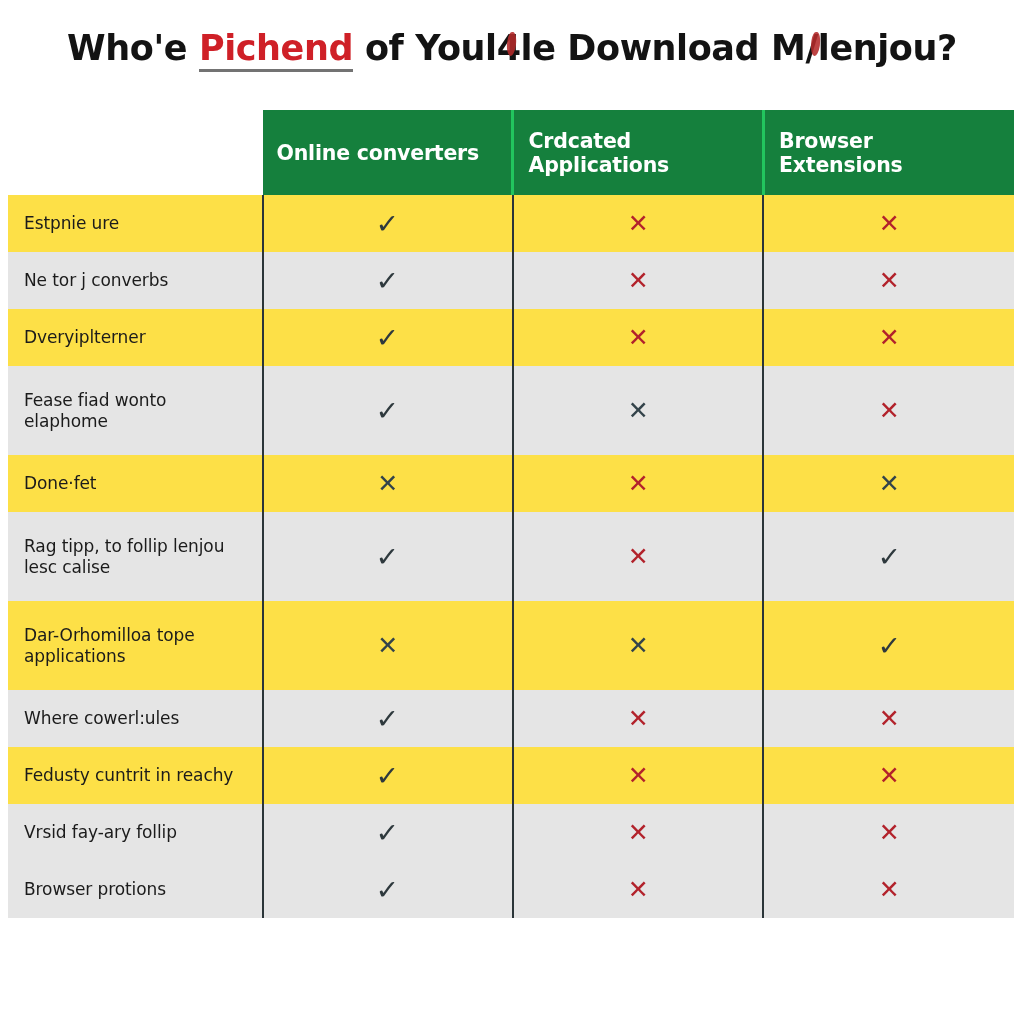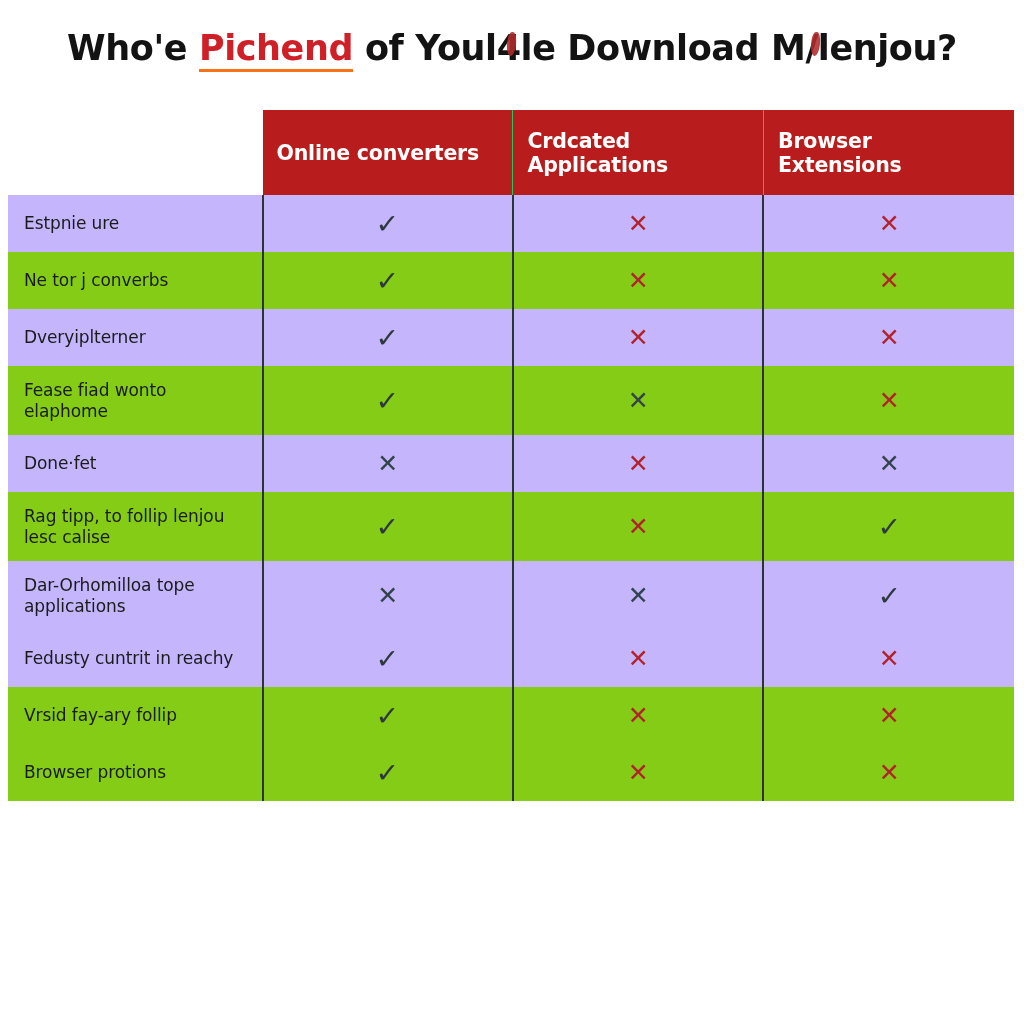--- a/index.html
+++ b/index.html
@@ -36,21 +36,21 @@
   .title {
     font-family: "DejaVu Sans", sans-serif;
     font-size: 35px;
     font-weight: 700;
     letter-spacing: -0.4px;
     color: #131313;
     white-space: nowrap;
   }
   .title .hl {
     color: #cf2027;
-    border-bottom: 3px solid #f97316;
+    border-bottom: 3px solid #737373;
     padding-bottom: 1px;
   }
   .title .smudge {
     position: relative;
     color: #131313;
   }
   .title .smudge::after {
     content: "";
     position: absolute;
     left: 44%;
@@ -70,66 +70,66 @@
     top: 110px;
     width: 1006px;
     border-collapse: collapse;
     table-layout: fixed;
   }
   .table col.c-label { width: 254px; }
   .table col.c-data  { width: 250px; }
 
   
   thead th {
-    background: #b91c1c;
+    background: #15803d;
     color: #ffffff;
     font-family: "DejaVu Sans", sans-serif;
     font-size: 20.5px;
     font-weight: 700;
     letter-spacing: -0.2px;
     height: 85px;
     vertical-align: middle;
     padding: 0 14px;
     border: none;
     box-sizing: border-box;
   }
   thead th.spacer {
     background: #ffffff;
     border: none;
   }
   thead th.col-head {
-    border-left: 1px solid #22c55e;
+    border-left: 3px solid #22c55e;
     text-align: left;
   }
   thead th.col-head.first { border-left: none; }
 
   
   tbody tr td {
     height: 57px;
     box-sizing: border-box;
     vertical-align: middle;
   }
-  tbody tr.alt td { background: #c4b5fd; }
-  tbody tr.plain td { background: #84cc16; }
+  tbody tr.alt td { background: #fde047; }
+  tbody tr.plain td { background: #e5e5e5; }
 
   td.label {
     font-family: "DejaVu Sans", sans-serif;
     font-size: 17px;
     color: #1b1b1b;
     padding: 0 14px 0 16px;
     line-height: 1.22;
     letter-spacing: -0.1px;
   }
   td.cell {
     text-align: center;
     border-left: 2px solid #2b3538;
     position: relative;
   }
 
-  tbody tr.two-line td { height: 69px; }
+  tbody tr.two-line td { height: 89px; }
 
   .mark {
     display: inline-block;
     font-size: 27px;
     line-height: 1;
     font-family: "DejaVu Sans", sans-serif;
   }
   .mark.check {
     color: #2e393d;
     font-weight: 400;
@@ -206,20 +206,26 @@
           <td class="cell"><span class="mark check">✓</span></td>
           <td class="cell"><span class="mark cross-red">✕</span></td>
           <td class="cell"><span class="mark check">✓</span></td>
         </tr>
         <tr class="alt two-line">
           <td class="label">Dar-Orhomilloa tope applications</td>
           <td class="cell"><span class="mark cross-dark">✕</span></td>
           <td class="cell"><span class="mark cross-dark">✕</span></td>
           <td class="cell"><span class="mark check">✓</span></td>
         </tr>
+        <tr class="plain">
+          <td class="label">Where cowerl:ules</td>
+          <td class="cell"><span class="mark check">✓</span></td>
+          <td class="cell"><span class="mark cross-red">✕</span></td>
+          <td class="cell"><span class="mark cross-red">✕</span></td>
+        </tr>
         <tr class="alt">
           <td class="label">Fedusty cuntrit in reachy</td>
           <td class="cell"><span class="mark check">✓</span></td>
           <td class="cell"><span class="mark cross-red">✕</span></td>
           <td class="cell"><span class="mark cross-red">✕</span></td>
         </tr>
         <tr class="plain">
           <td class="label">Vrsid fay-ary follip</td>
           <td class="cell"><span class="mark check">✓</span></td>
           <td class="cell"><span class="mark cross-red">✕</span></td>

